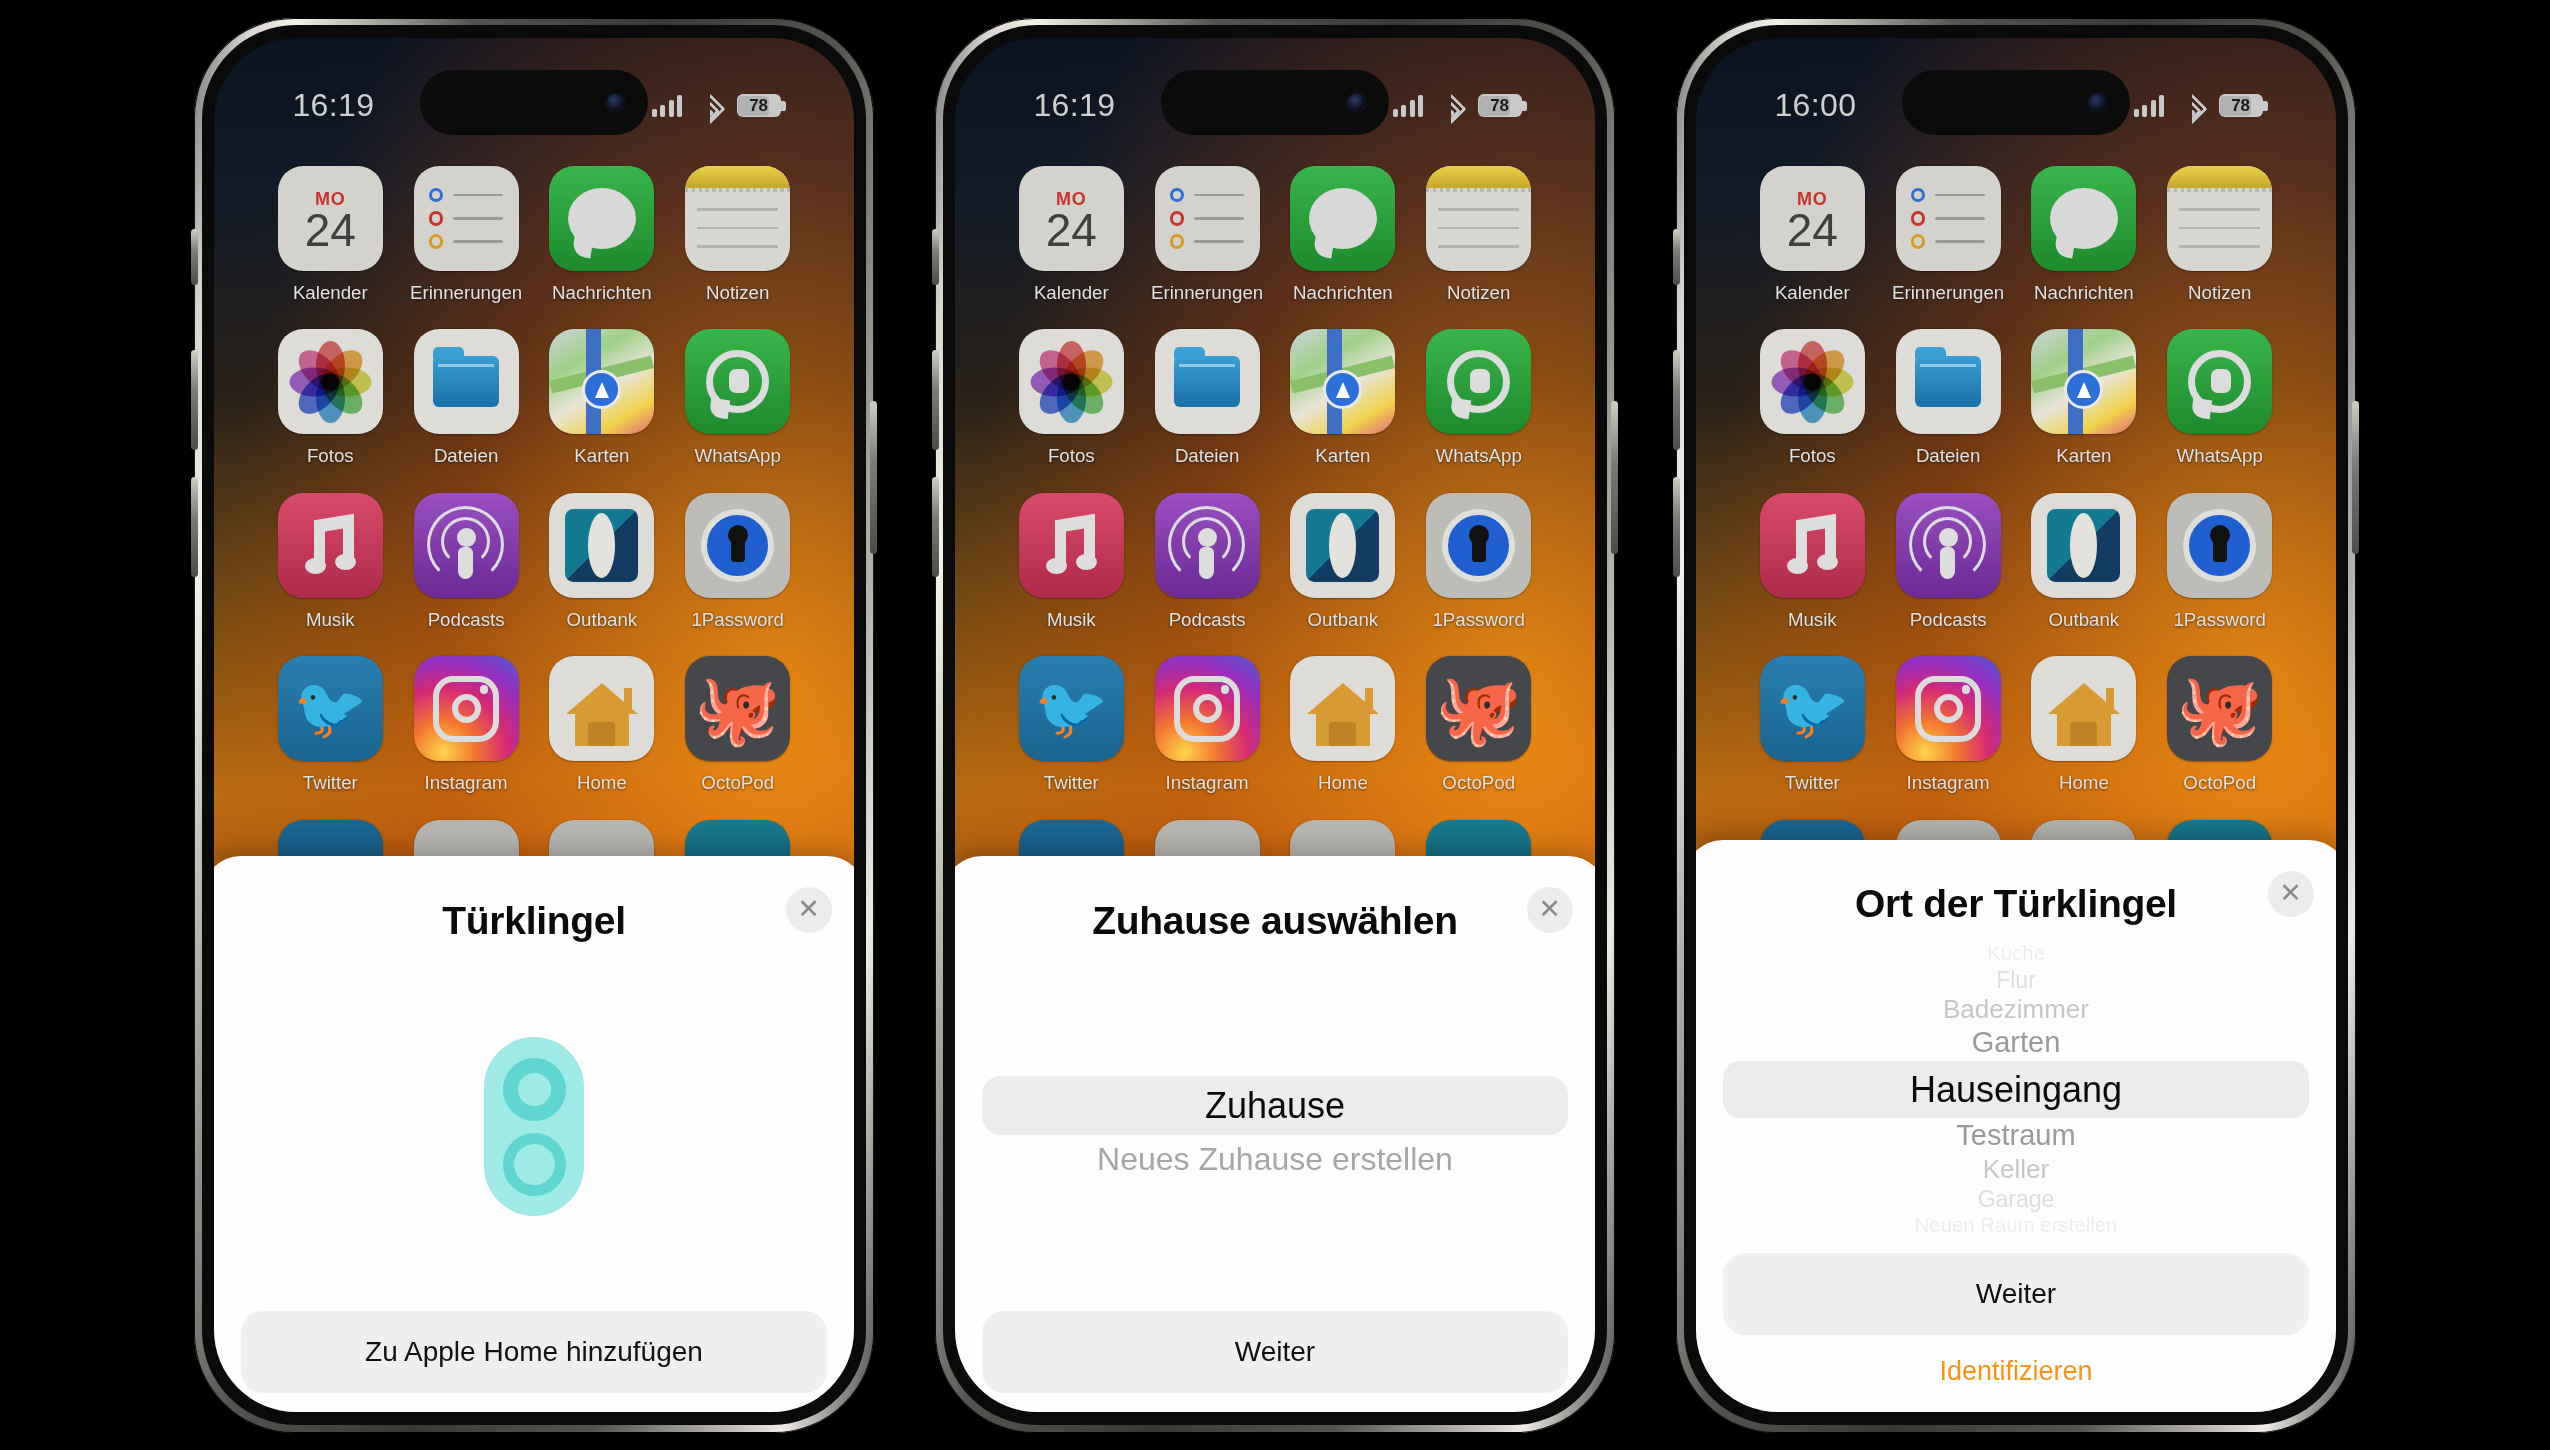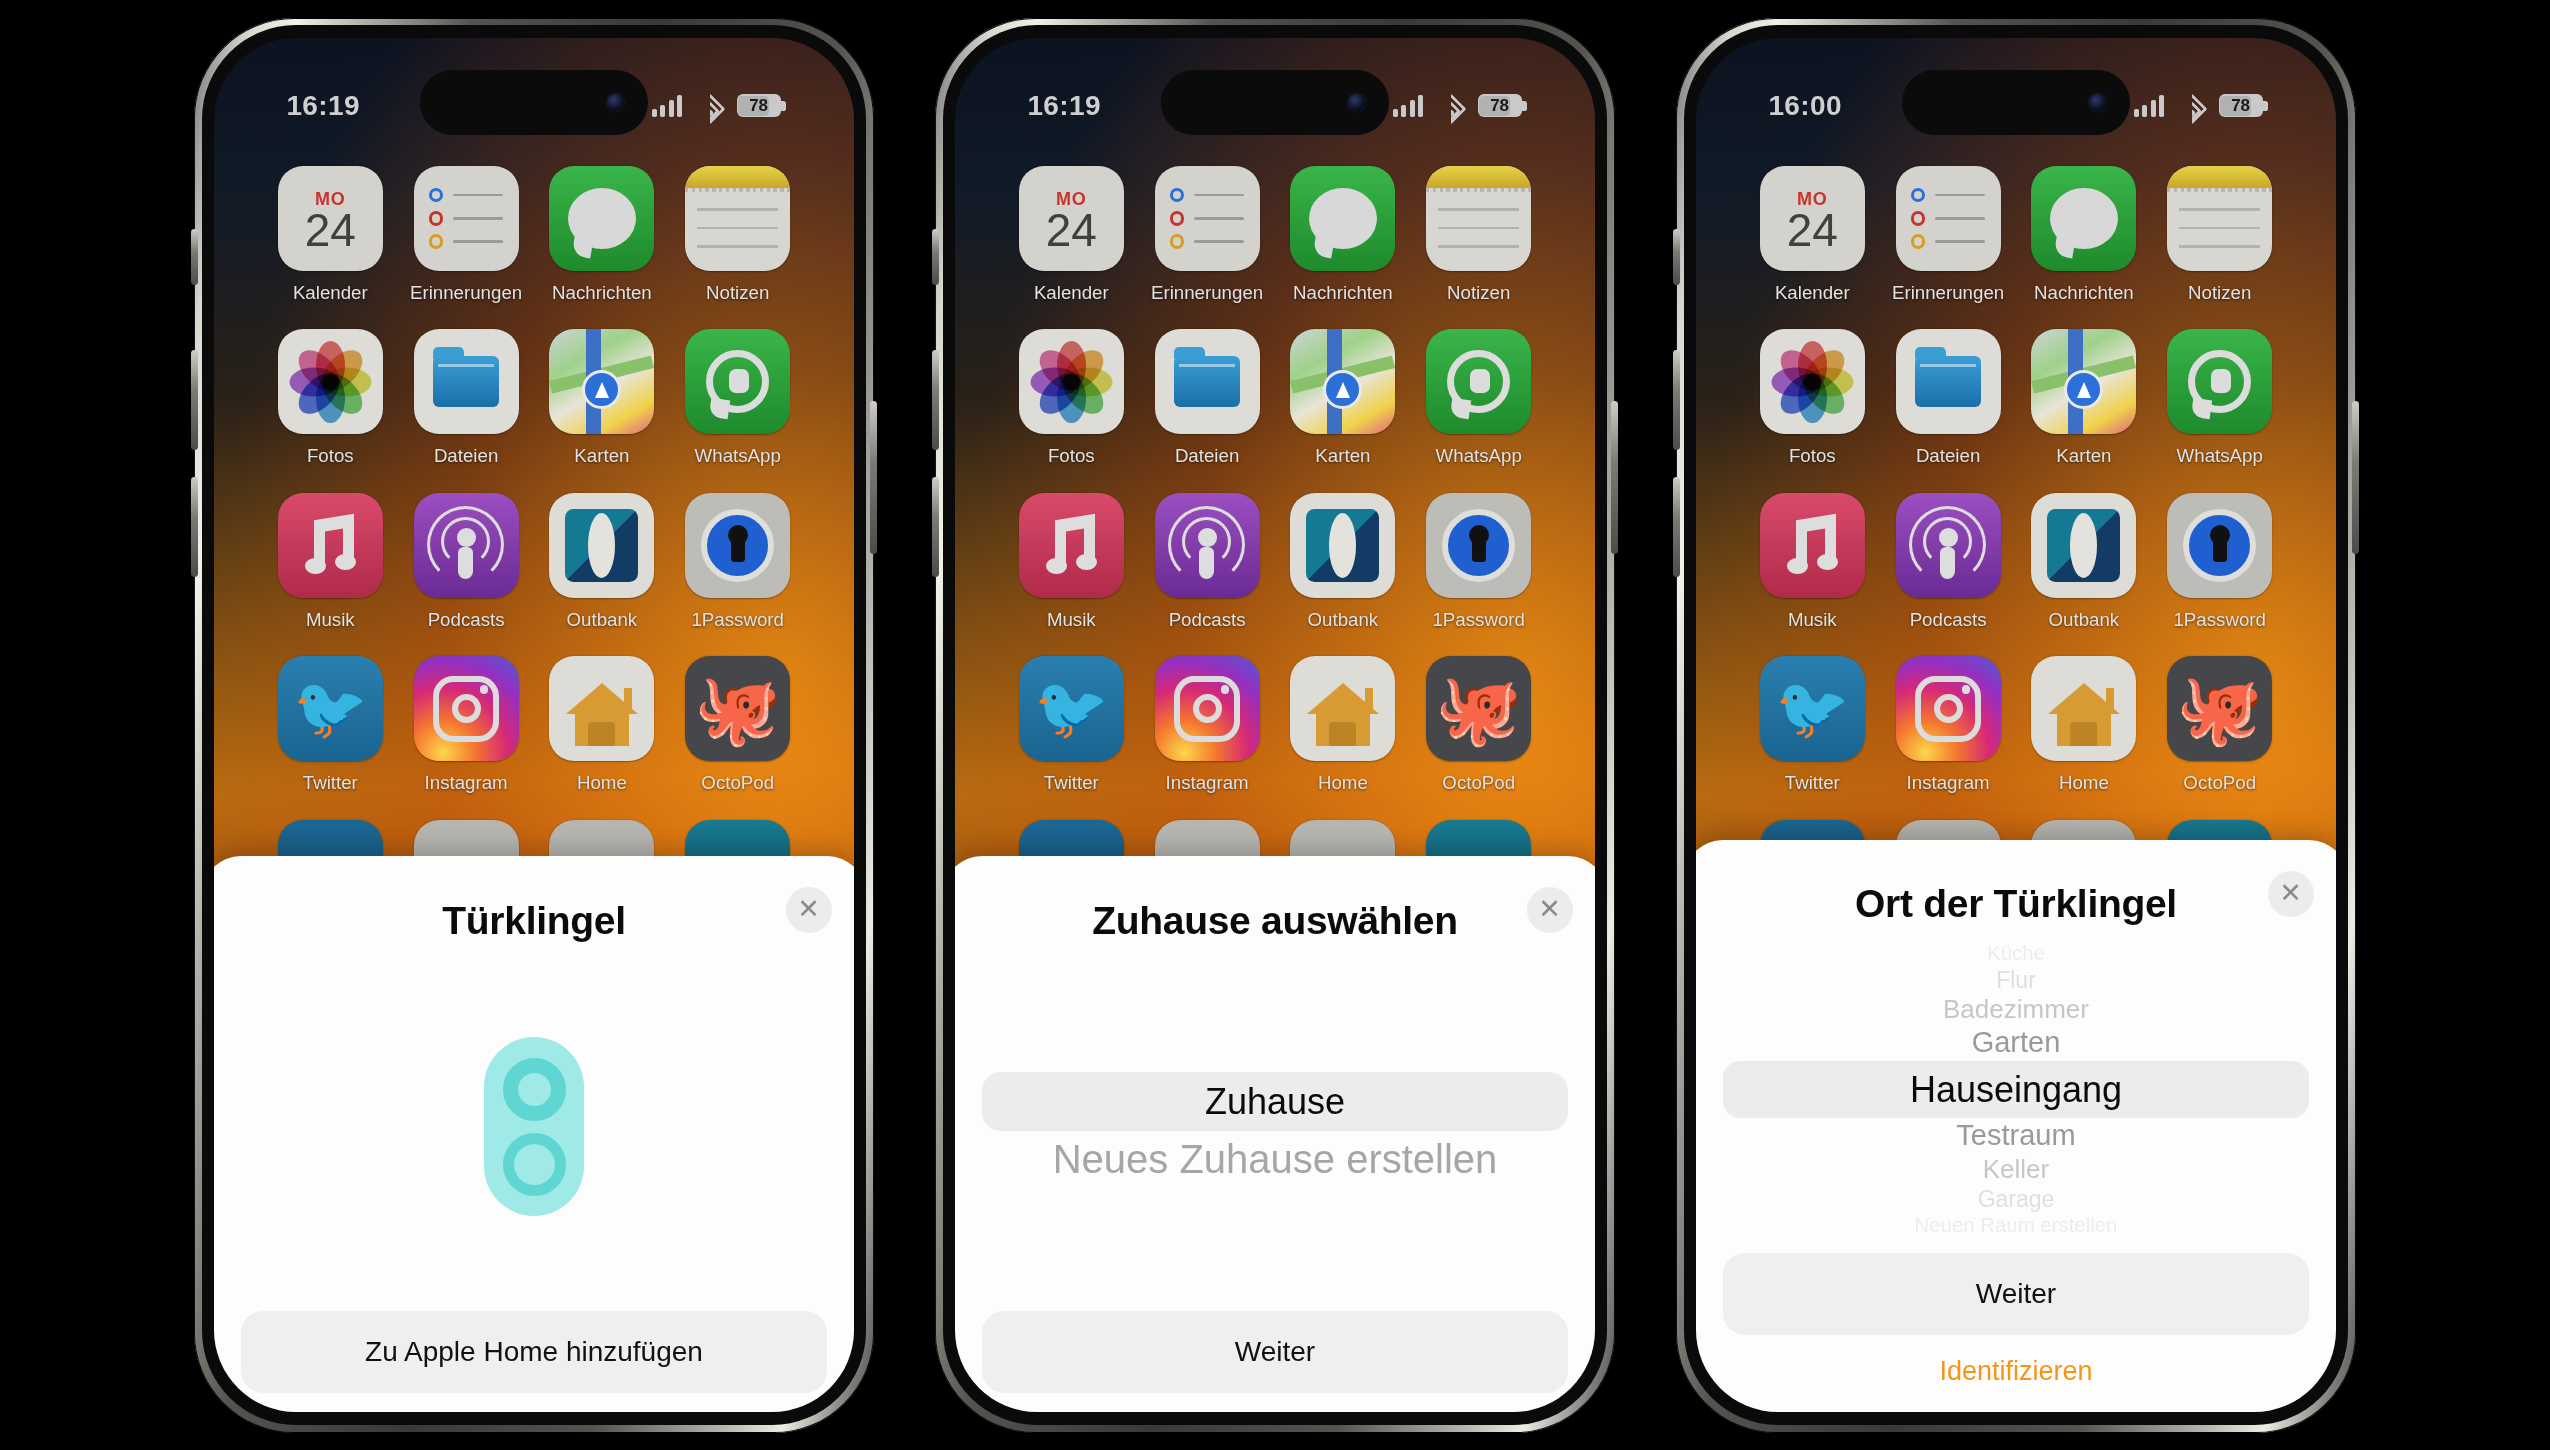--- a/index.html
+++ b/index.html
@@ -39,21 +39,21 @@
   .btn-mute { left:-2.6px; top:211px;  width:6.8px; height:56px; }
   .btn-volup{ left:-2.6px; top:332px;  width:6.8px; height:100px; }
   .btn-voldn{ left:-2.6px; top:459px;  width:6.8px; height:100px; }
   .btn-power{ right:-2.6px; top:383px; width:6.8px; height:153px; }
 
   
   .statusbar{
     position:absolute; left:0; right:0; top:44px; height:48px;
     display:flex; align-items:center; color:#d6d6d6;
   }
-  .sb-time{ position:absolute; left:72px; font-size:28px; font-weight:700; letter-spacing:0.4px; color:#cfcfcf; }
+  .sb-time{ position:absolute; left:78px; font-size:32px; font-weight:400; letter-spacing:0.4px; color:#cfcfcf; }
   .island{
     position:absolute; left:50%; transform:translateX(-50%); top:-12px;
     width:228px; height:65px; border-radius:34px; background:#0b0b0c;
     display:flex; align-items:center; justify-content:flex-end; padding-right:24px;
   }
   .island-cam{ width:17px; height:17px; border-radius:50%;
     background:radial-gradient(circle at 40% 35%,#2b3a6b,#090a14 70%); box-shadow:0 0 3.4px #1b2a55; }
   .sb-right{ position:absolute; right:73px; display:flex; align-items:center; gap:13.6px; }
 
   .sig{ display:flex; align-items:flex-end; gap:3.4px; height:22px; }
@@ -220,21 +220,21 @@
   .picker-rows{ width:100%; display:flex; flex-direction:column; align-items:flex-start; }
   .pk{ width:100%; text-align:center; color:#9a9a9a; font-size:29px; line-height:1.22; }
   .pk.sel{ color:#0a0a0a; font-size:36px; font-weight:400; background:#ececec; border-radius:17px; padding:6.8px 0; }
   .pk.f1{ opacity:.55; font-size:26px; }
   .pk.f2{ opacity:.3;  font-size:23px; }
   .pk.f3{ opacity:.16; font-size:20.4px; }
 
   .picker2{ flex:1; display:flex; flex-direction:column; align-items:flex-start; justify-content:center; }
   .pk2-sel{ width:100%; text-align:center; background:#ececec; border-radius:18.7px; padding:8.5px 0;
             font-size:36px; color:#0a0a0a; }
-  .pk2-next{ width:100%; text-align:center; font-size:40px; color:#a6a6a6; margin-top:5.1px; }
+  .pk2-next{ width:100%; text-align:center; font-size:32px; color:#a6a6a6; margin-top:5.1px; }
 </style>
 </head>
 <body>
 
 <div class="stage">
 
   <div class="phone">
     <div class="frame-outer"></div>
     <div class="frame-inner"></div>
     <div class="btn-side btn-mute"></div>

